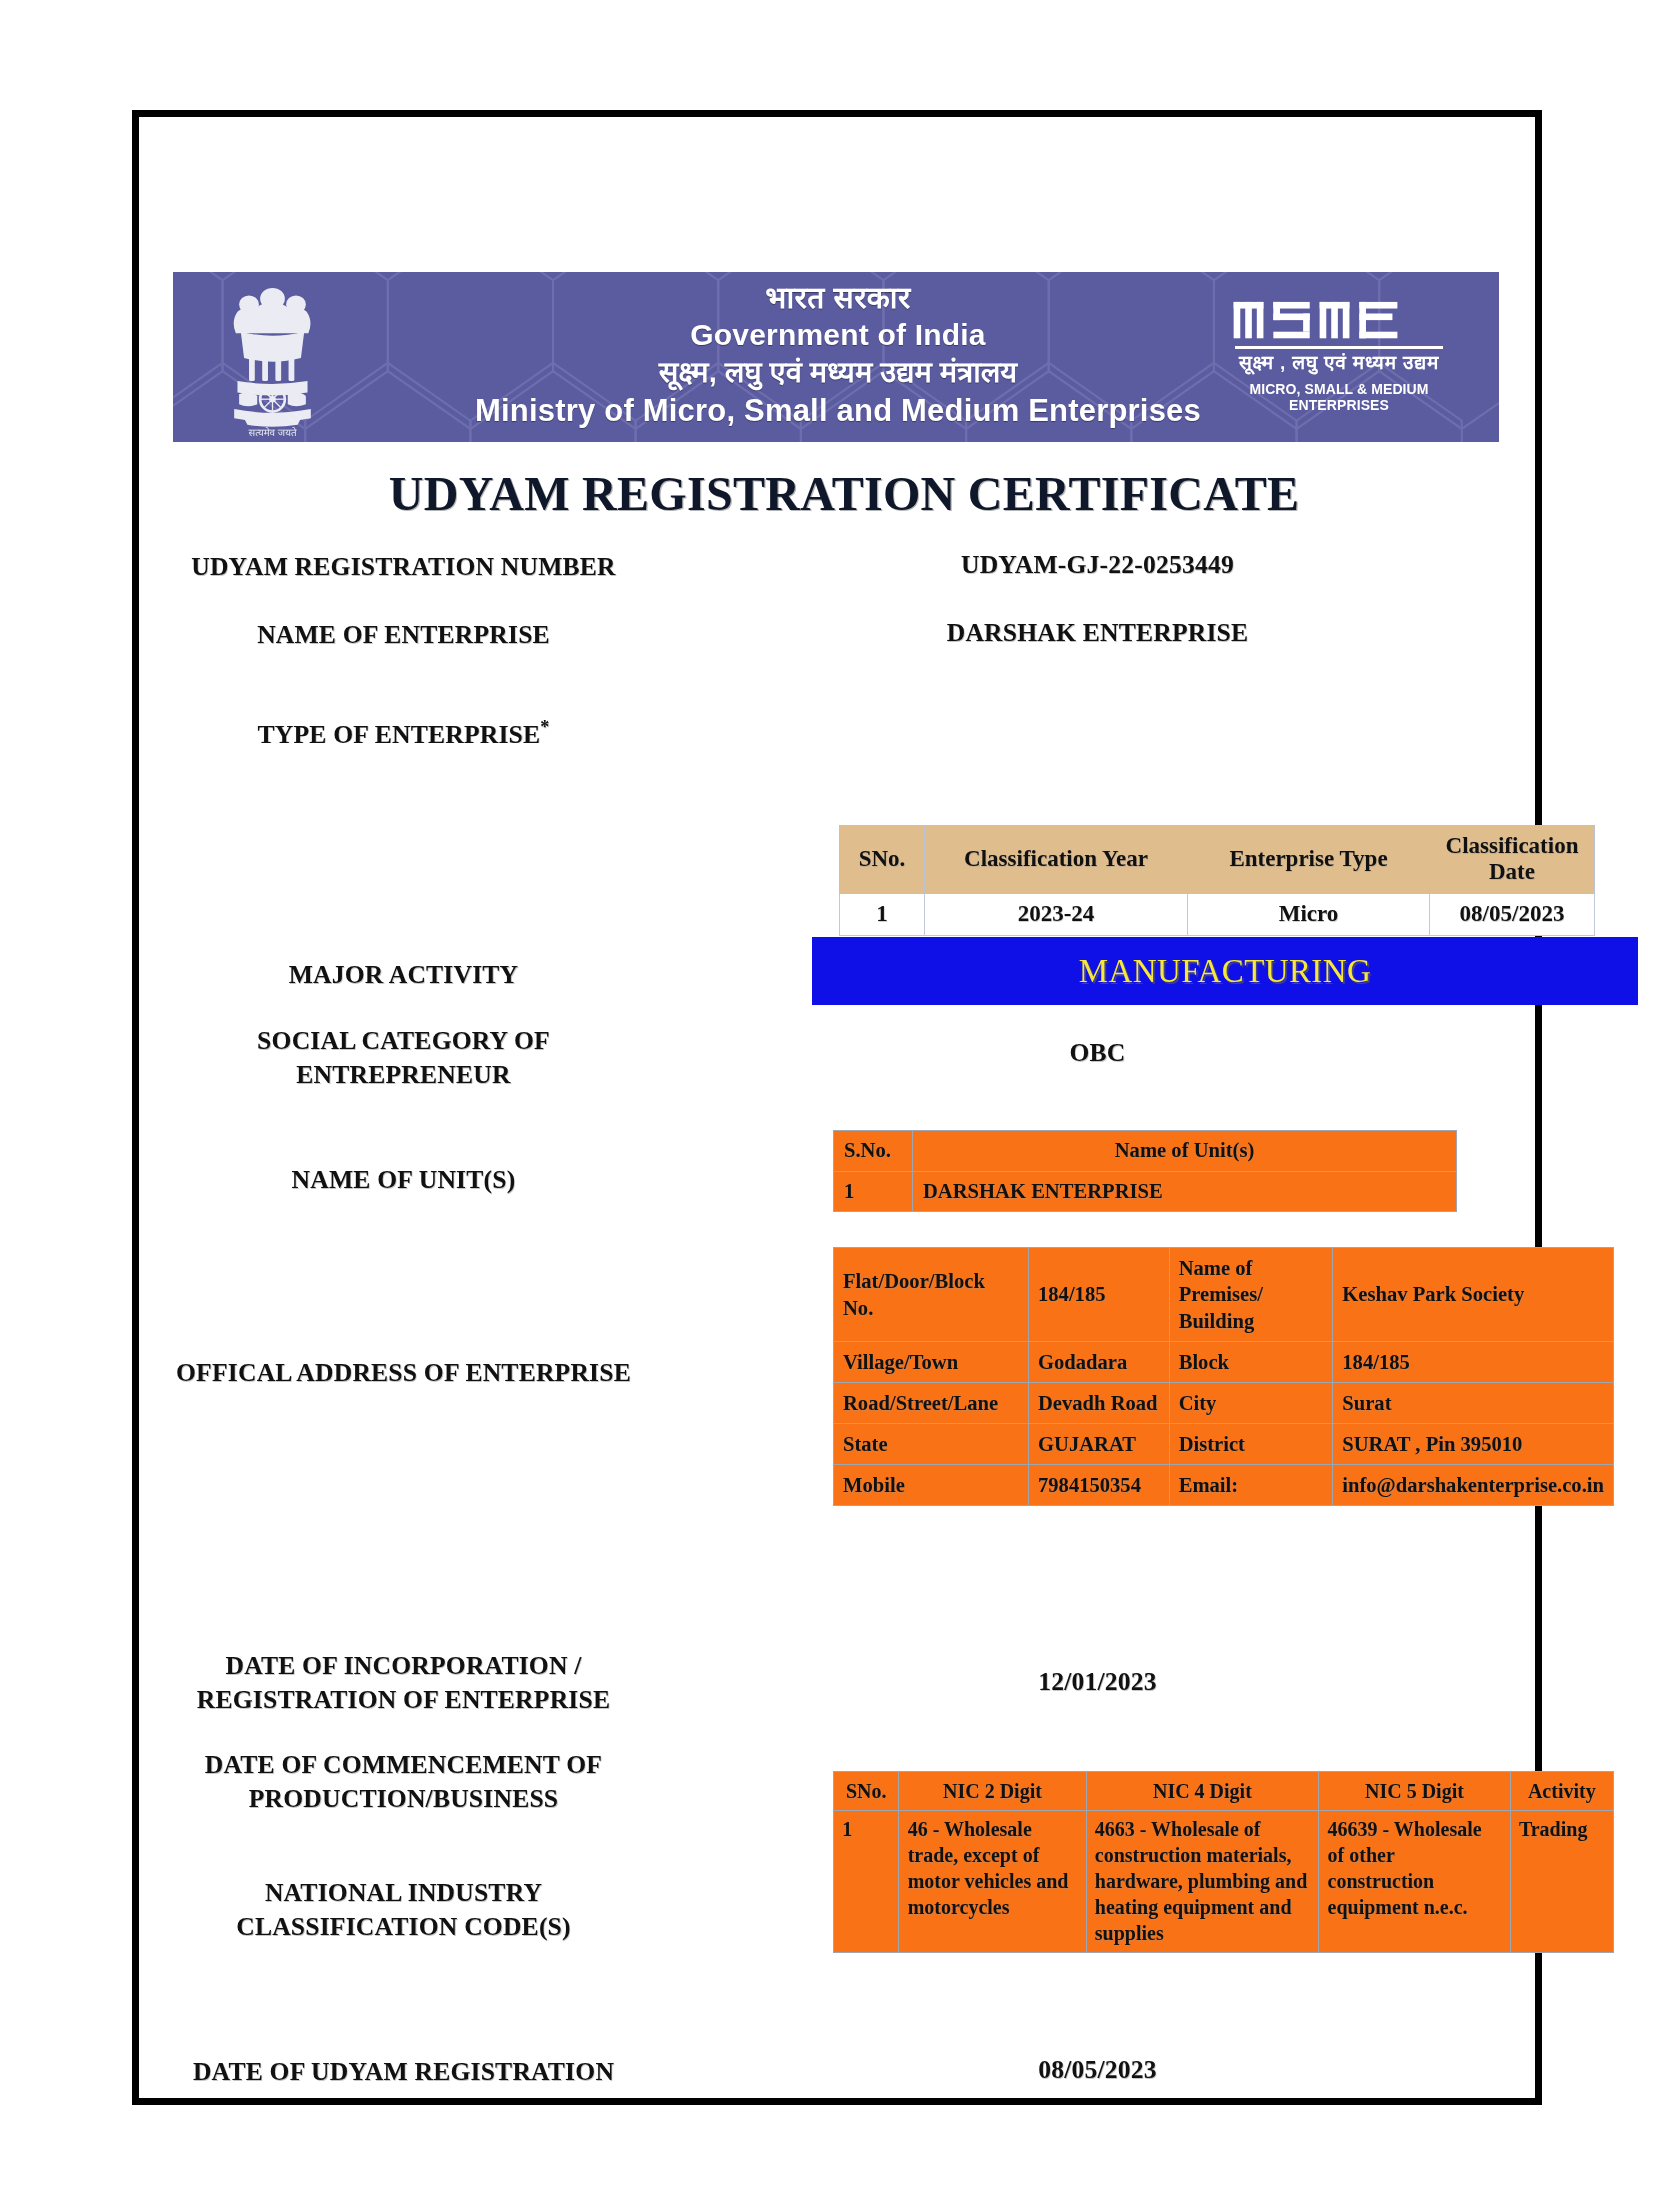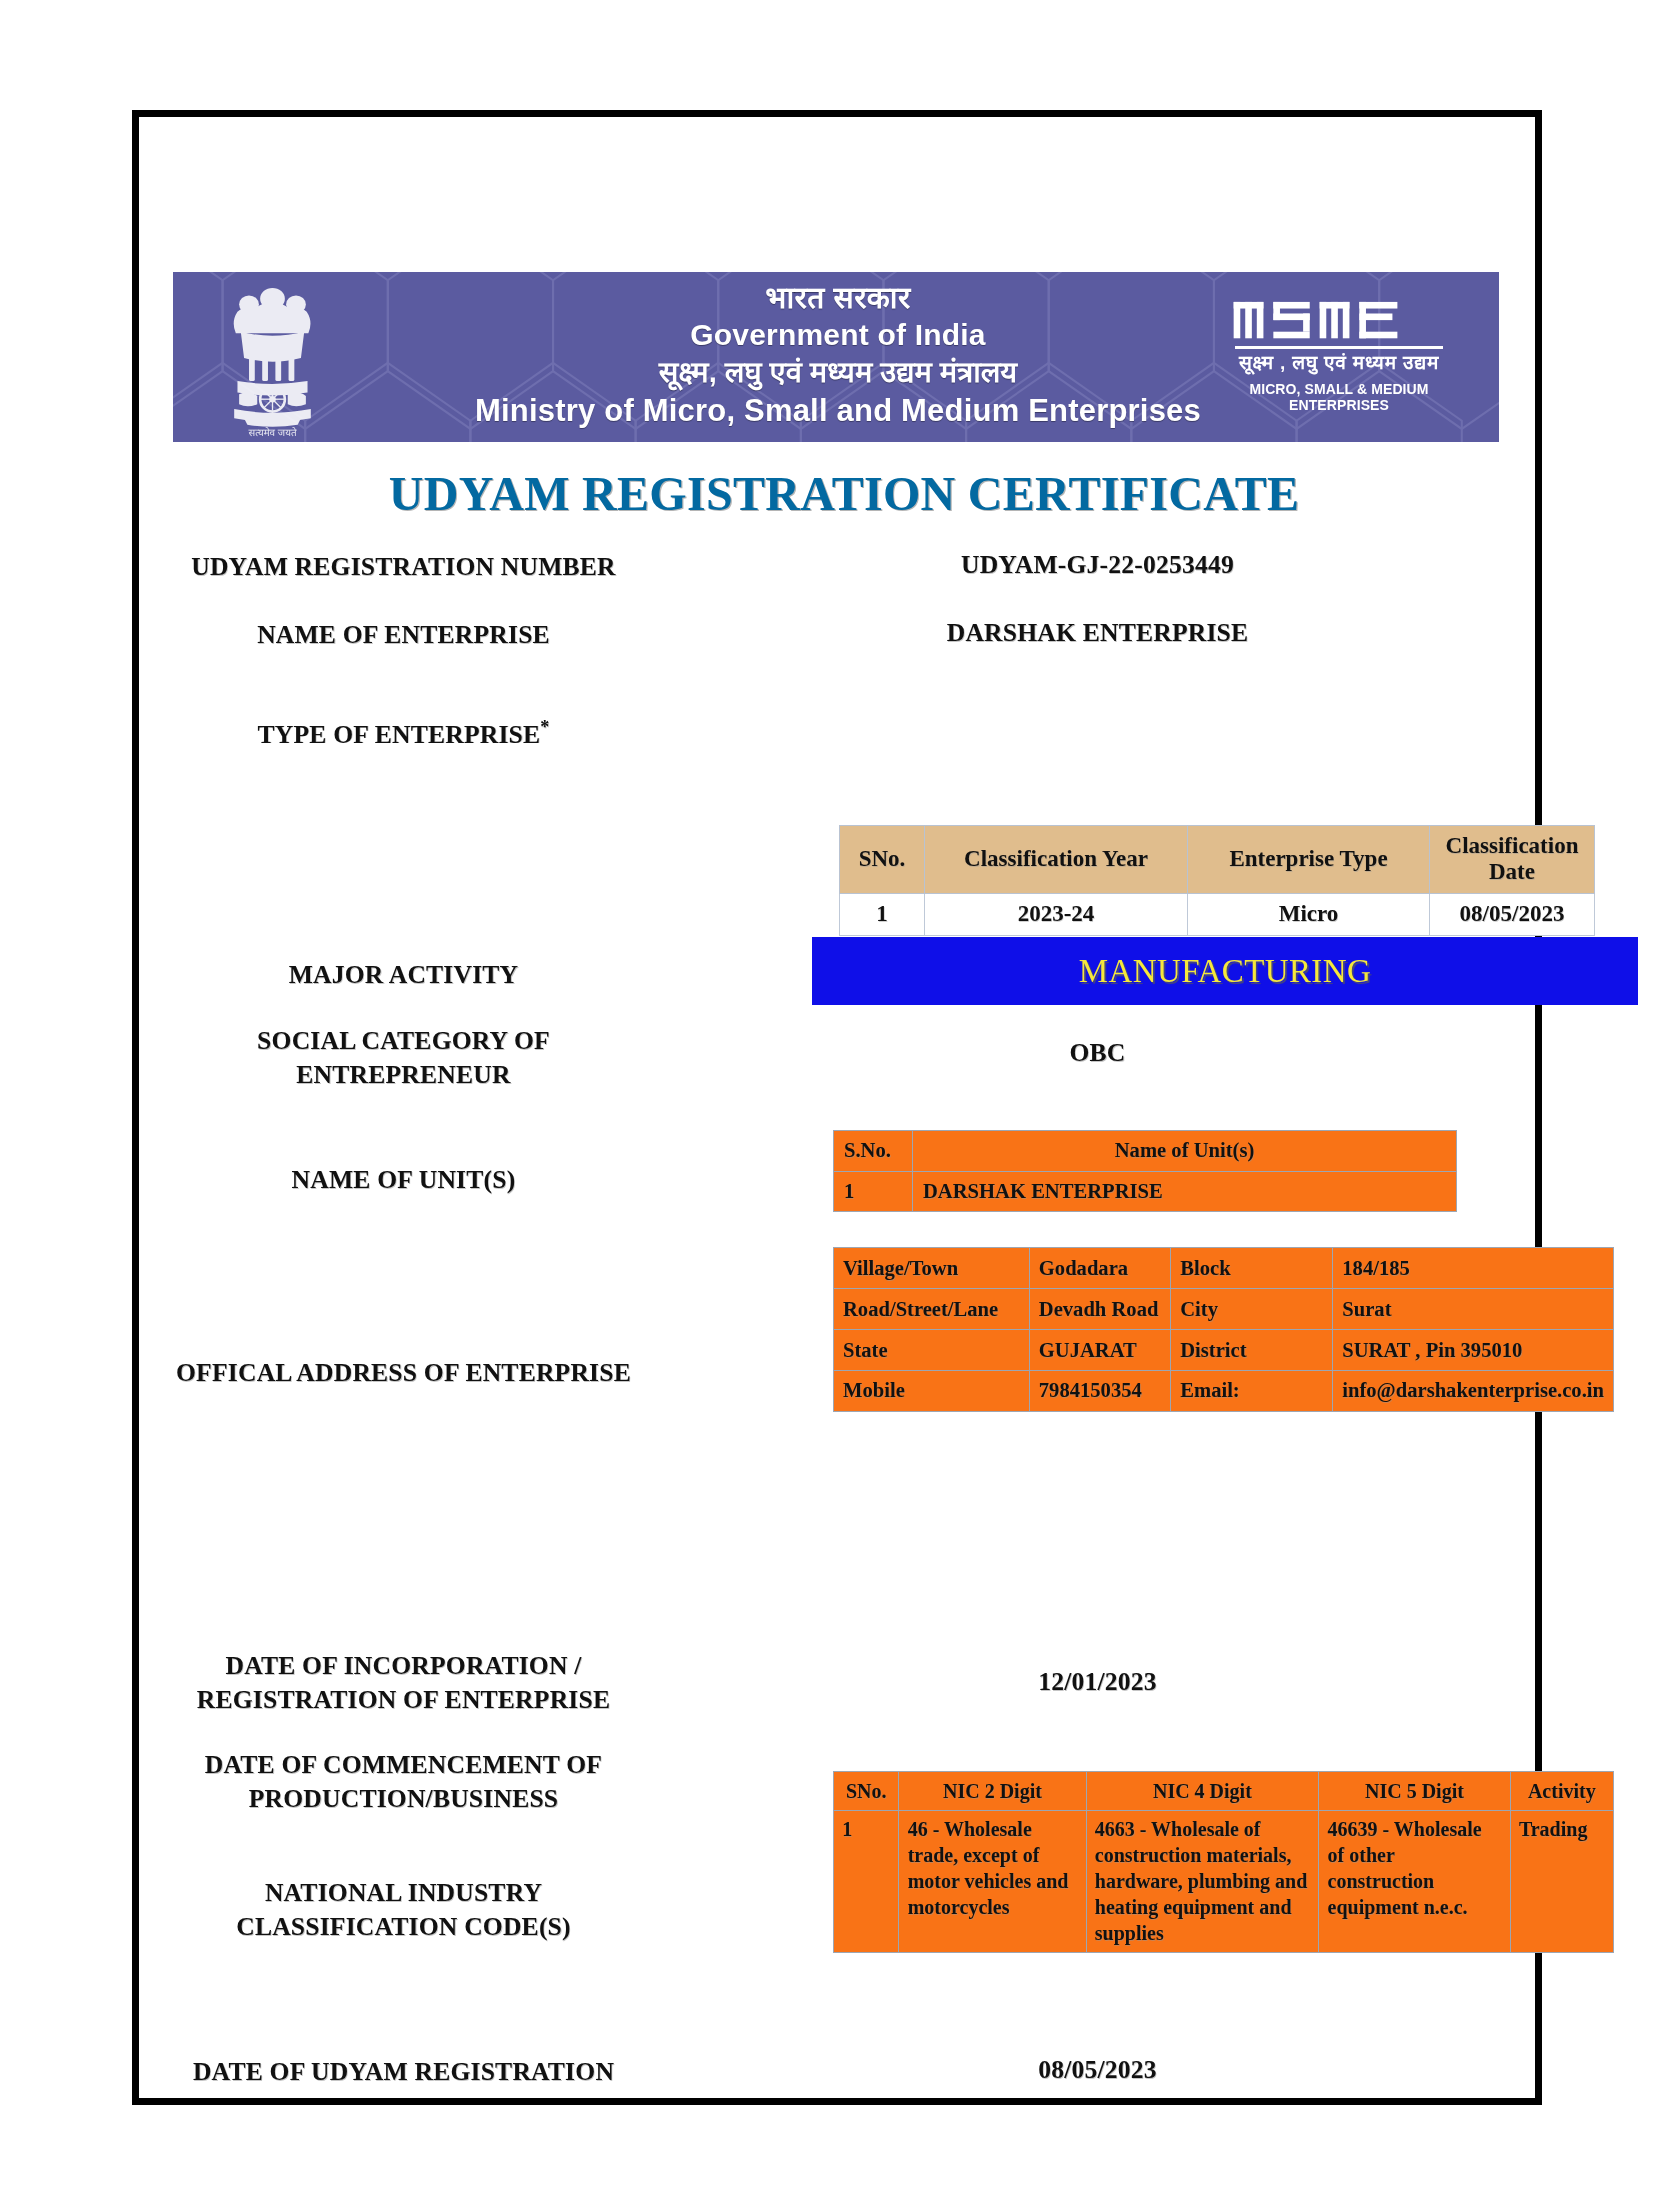--- a/index.html
+++ b/index.html
@@ -130,21 +130,21 @@
 
   
   #cert-title {
     position: absolute;
     left: 0;
     top: 349px;
     width: 1410px;
     text-align: center;
     font-size: 48px;
     font-weight: bold;
-    color: #0369a1;
+    color: #0f172a;
     letter-spacing: 0.3px;
     text-shadow: 1.2px 1.2px 0 rgba(120,120,120,0.55);
   }
 
   
   .row {
     position: absolute;
     left: 0;
     width: 1410px;
   }
@@ -457,20 +457,26 @@
       </tbody>
     </table>
 
     <div class="row" style="top:1239px;">
       <div class="lbl">OFFICAL ADDRESS OF ENTERPRISE</div>
     </div>
 
     <table id="tbl-addr" class="tbl">
       <tbody>
         <tr>
+          <td class="addr-k1">Flat/Door/Block No.</td>
+          <td class="addr-v1">184/185</td>
+          <td class="addr-k2">Name of Premises/ Building</td>
+          <td class="addr-v2">Keshav Park Society</td>
+        </tr>
+        <tr>
           <td class="addr-k1">Village/Town</td>
           <td class="addr-v1">Godadara</td>
           <td class="addr-k2">Block</td>
           <td class="addr-v2">184/185</td>
         </tr>
         <tr>
           <td class="addr-k1">Road/Street/Lane</td>
           <td class="addr-v1">Devadh Road</td>
           <td class="addr-k2">City</td>
           <td class="addr-v2">Surat</td>

